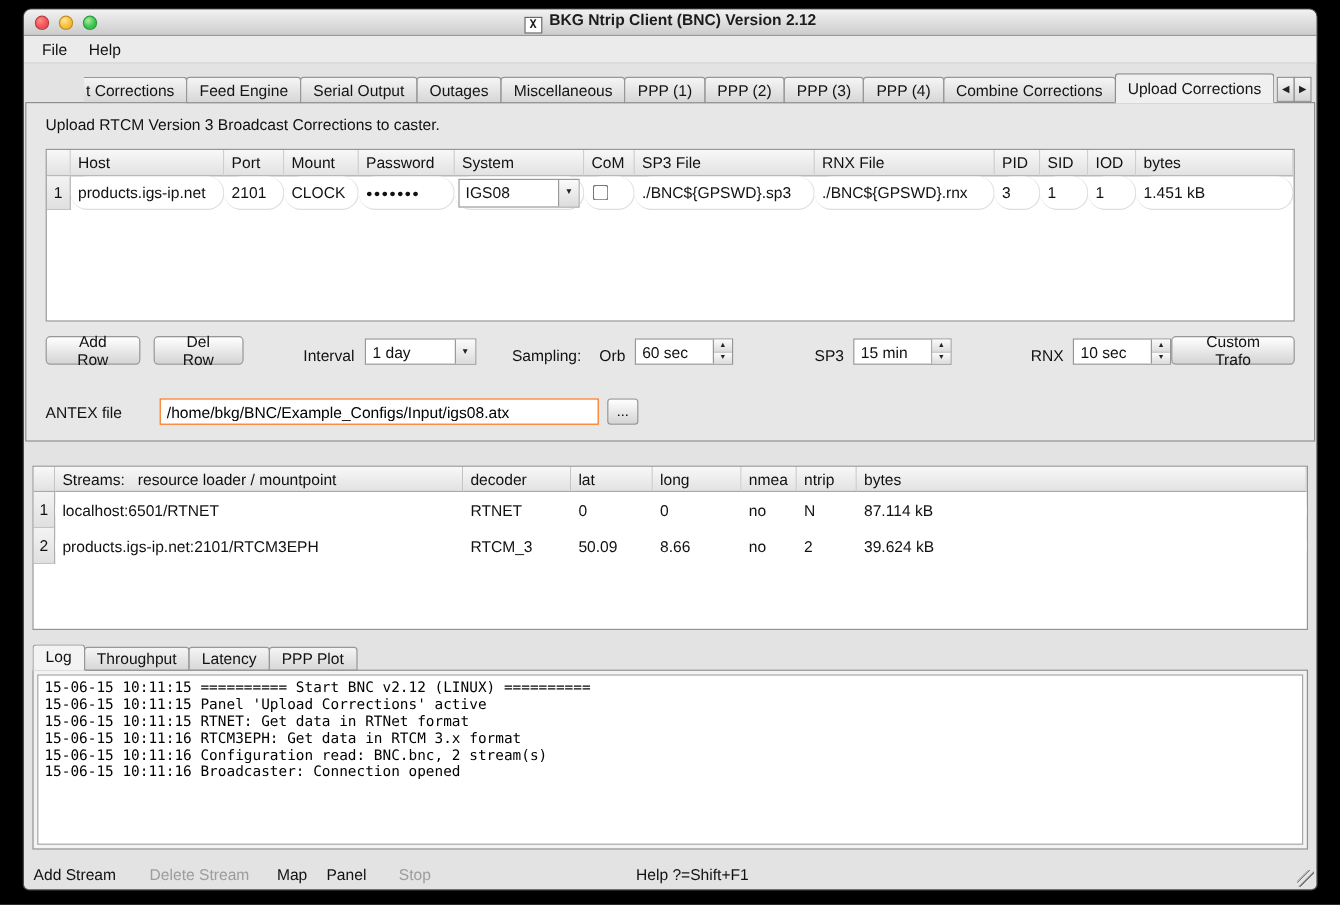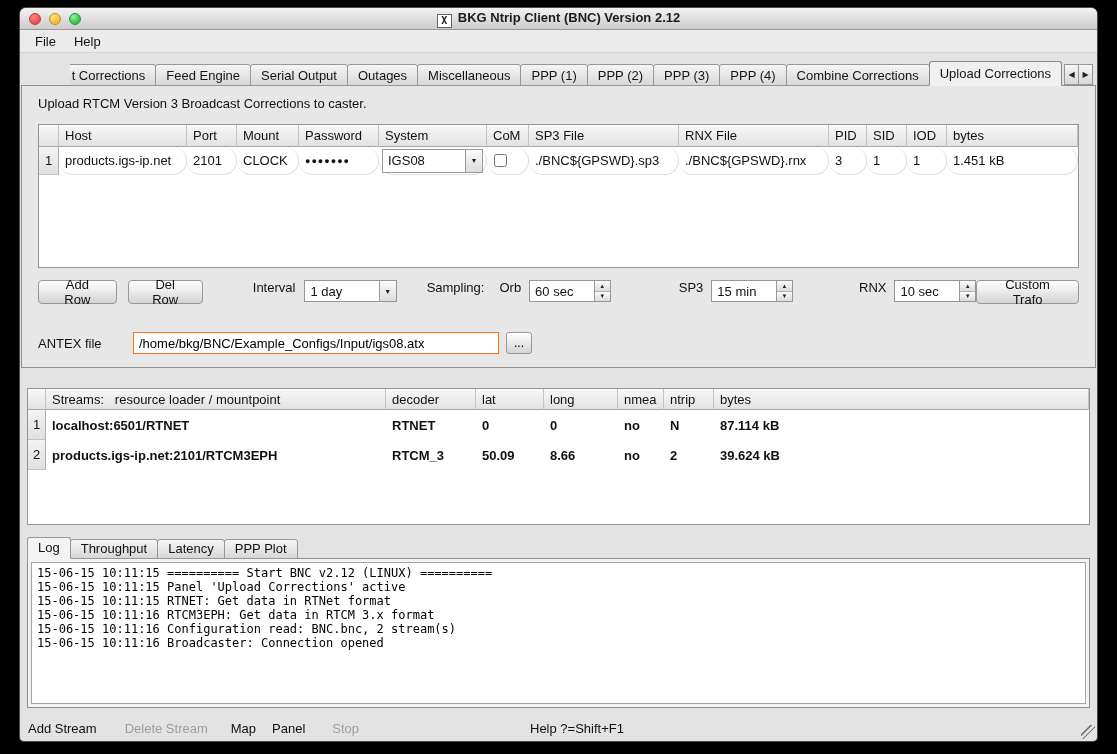--- a/index.html
+++ b/index.html
@@ -60,21 +60,21 @@
       grid-template-columns:20px 128px 50px 62px 80px 108px 42px 150px 150px 38px 40px 40px 1fr;
       grid-template-rows:22px 28px 1fr; }
   .password-cell { letter-spacing:1px; font-size:9px; }
   .table-combo { display:flex; width:100%; height:24px; margin:0 1px; border:1px solid #9a9a9a; background:#fff; align-items:stretch; }
   .table-combo .combo-val { flex:1; display:flex; align-items:center; padding-left:5px; font-size:13px; }
   .combo-btn { width:17px; border-left:1px solid #9a9a9a; background:linear-gradient(#fbfbfb,#dcdcdc);
                display:flex; align-items:center; justify-content:center; font-size:7px; color:#222; }
   .checkbox { width:13px; height:13px; margin-left:3px; }
 
   
-  .controls { display:flex; align-items:flex-start; margin-top:12px; font-size:13px; }
+  .controls { display:flex; align-items:flex-end; margin-top:12px; font-size:13px; }
   .btn { height:24px; padding:0 13px; background:linear-gradient(#ffffff,#d4d4d4); border:1px solid #979797;
          border-radius:4px; font-size:13px; font-family:"Liberation Sans", sans-serif; display:inline-flex;
          align-items:center; color:#111; }
   .spin { display:flex; width:85px; height:22px; border:1px solid #979797; background:#fff; }
   .spin .spin-value { flex:1; display:flex; align-items:center; padding-left:5px; font-size:13px; }
   .spin .spin-btns { width:16px; border-left:1px solid #979797; display:flex; flex-direction:column; }
   .spin .spin-up, .spin .spin-down { flex:1; display:flex; align-items:center; justify-content:center;
         font-size:6px; color:#222; background:linear-gradient(#fbfbfb,#dcdcdc); }
   .spin .spin-up { border-bottom:1px solid #b3b3b3; }
   .combo { display:flex; width:96px; height:22px; border:1px solid #979797; background:#fff; }
@@ -83,21 +83,21 @@
   .antex-row { display:flex; align-items:center; margin-top:28px; font-size:13px; }
   .text-input { width:366px; height:22px; border:1px solid #f97316; background:#fff; font-size:13px;
                 padding:4px 5px; font-family:"Liberation Sans", sans-serif; }
   .browse-btn { height:22px; padding:0 7px; margin-left:7px; background:linear-gradient(#ffffff,#d4d4d4);
                 border:1px solid #979797; border-radius:3px; font-size:12px; }
 
   
   .streams-table { margin:20px 7px 0 7px; height:146px; display:grid;
       grid-template-columns:18px 340px 90px 68px 74px 46px 50px 1fr;
       grid-template-rows:21px 30px 30px 1fr; }
-  .streams-table .td { border:none;font-weight:bold; }
+  .streams-table .td { border:none; }
   .streams-table .mounthdr { white-space:pre; }
 
   
   .logtabs { display:flex; align-items:flex-end; margin:12px 0 -1px 7px; position:relative; z-index:2; }
   .logtab { height:20px; padding:0 10px; display:flex; align-items:center; font-size:13px;
             background:linear-gradient(#f5f5f5,#d7d7d7); border:1px solid #979797; border-radius:3px 3px 0 0;
             margin-right:-1px; }
   .logtab.active { height:22px; background:#f3f3f3; border-bottom:1px solid #f3f3f3; position:relative; z-index:3; }
   .log-frame { margin:0 7px; border:1px solid #8f8f8f; background:#f3f3f3; padding:3px; position:relative; z-index:1; }
   .log-area { background:#fff; border:1px solid #a5a5a5; height:142px; overflow:hidden;

